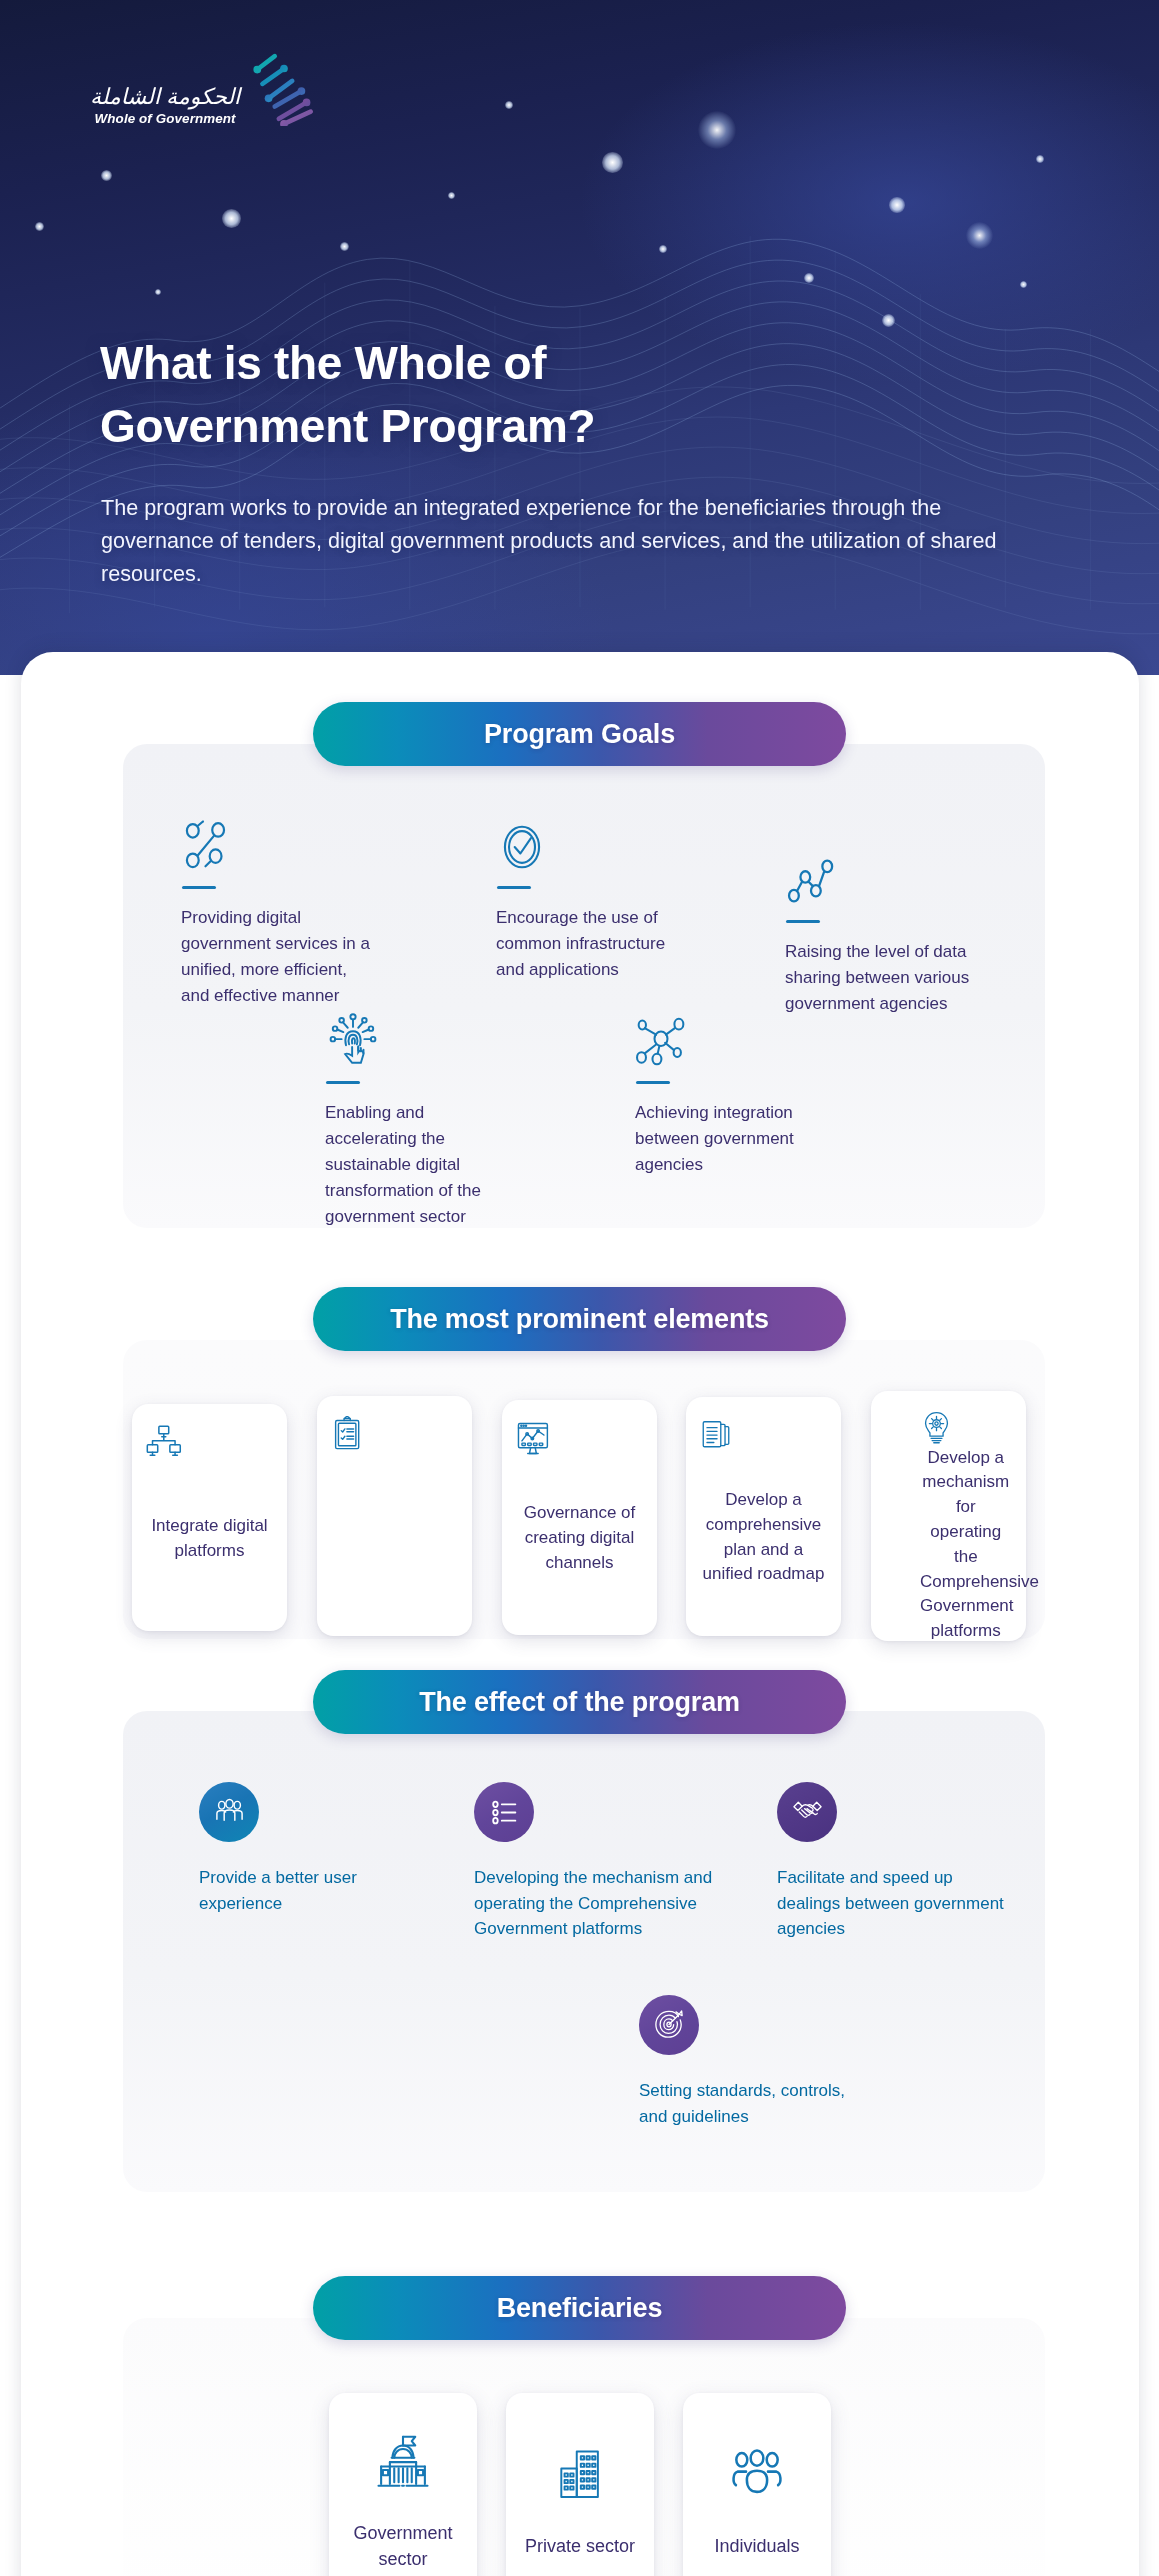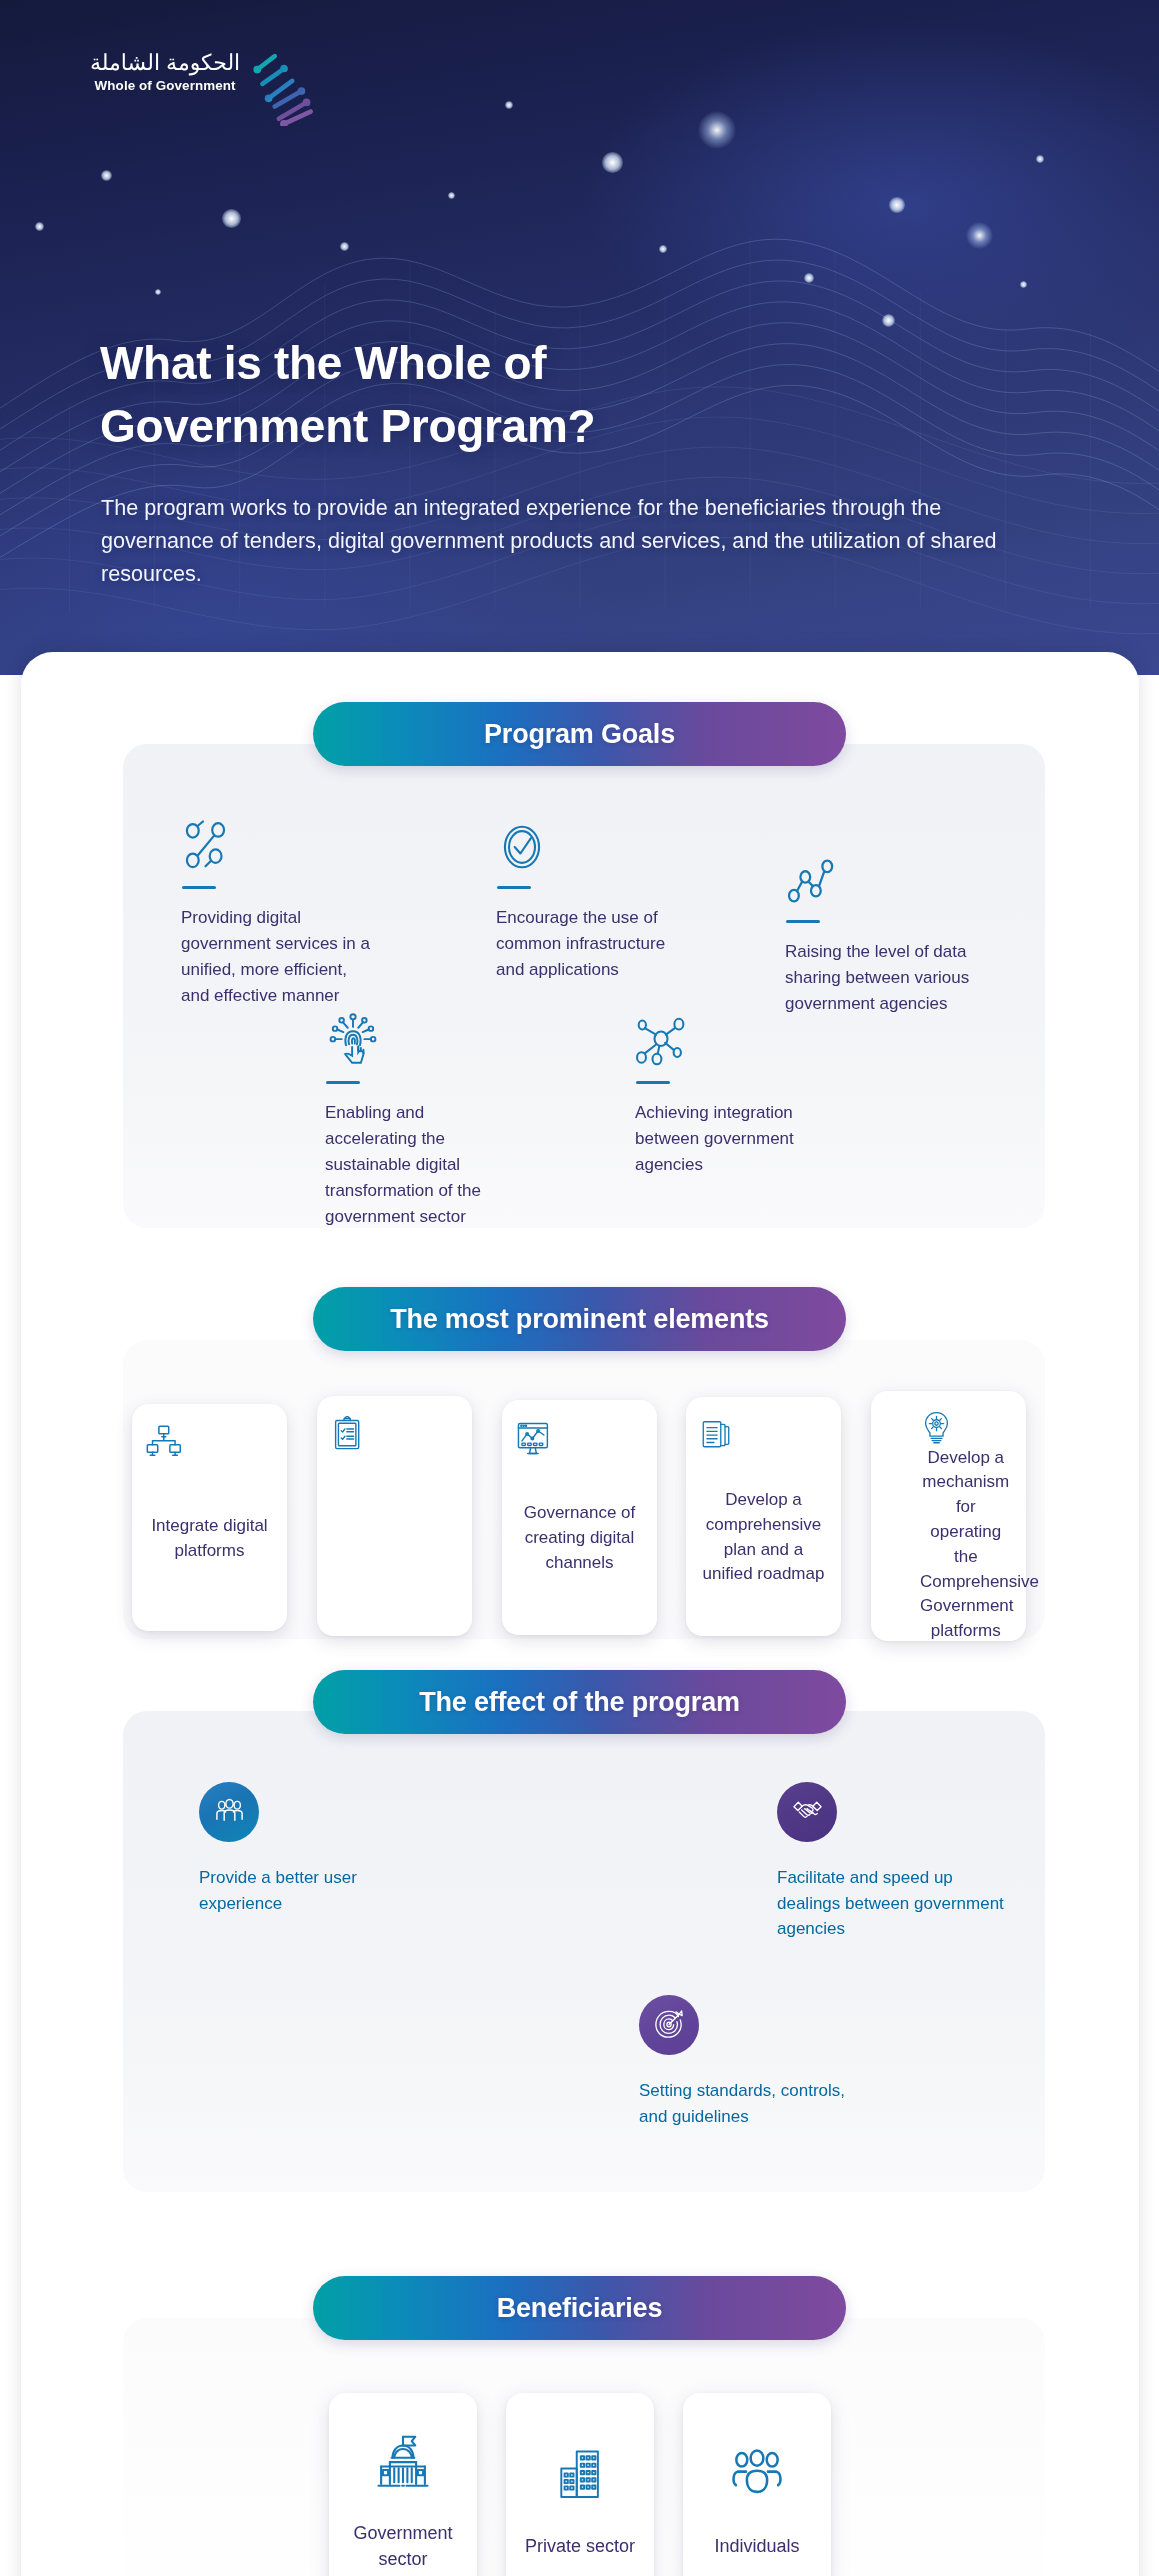--- a/index.html
+++ b/index.html
@@ -50,21 +50,21 @@
   }
   .hero-dot {
     position:absolute; border-radius:50%;
     background: radial-gradient(circle, #ffffff 0%, rgba(220,235,255,.75) 45%, rgba(170,205,255,0) 80%);
   }
 
   
   .logo-block {
     position: absolute;
     left: 90px; top: 49px;
-    display: flex; align-items: flex-start; gap: 11.3px;
+    display: flex; align-items: flex-end; gap: 11.3px; font-style: italic;
   }
   .logo-text { text-align: center; }
   .logo-ar {
     color: #ffffff;
     font-size: 22px;
     letter-spacing: 0.3px;
     direction: rtl;
     line-height: 1.25;
     font-weight: 400;
   }
@@ -515,20 +515,31 @@
         <ellipse cx="32" cy="14" rx="7.5" ry="9"></ellipse>
         <ellipse cx="48" cy="17" rx="6.5" ry="8"></ellipse>
         <path d="M6 46 L6 34 C6 30 9 28 16 28 C20 28 23 29 24 31"></path>
         <path d="M40 31 C41 29 44 28 48 28 C55 28 58 30 58 34 L58 46"></path>
         <path d="M21 48 L21 33 C21 29 25 27 32 27 C39 27 43 29 43 33 L43 48"></path>
       </svg>
     </div>
     <div class="effect-txt">Provide a better user experience</div>
   </div>
 
+  <div class="effect" style="left:474px; top:1782px; width:278px;">
+    <div class="effect-circle c-purple">
+      <svg width="29" height="29" viewBox="0 0 64 64" fill="none" stroke="#ffffff" stroke-width="4" stroke-linecap="round">
+        <ellipse cx="12" cy="14" rx="5" ry="6"></ellipse>
+        <ellipse cx="12" cy="32" rx="5" ry="6"></ellipse>
+        <ellipse cx="12" cy="50" rx="5" ry="6"></ellipse>
+        <path d="M26 14 L56 14 M26 32 L56 32 M26 50 L56 50"></path>
+      </svg>
+    </div>
+    <div class="effect-txt">Developing the mechanism and operating the Comprehensive Government platforms</div>
+  </div>
 
   <div class="effect" style="left:777px; top:1782px; width:232px;">
     <div class="effect-circle c-purple-dark">
       <svg width="31" height="31" viewBox="0 0 64 64" fill="none" stroke="#ffffff" stroke-width="2.8" stroke-linecap="round" stroke-linejoin="round">
         <path d="M4 20 L13 11 L21 19 L12 28 Z"></path>
         <path d="M60 20 L51 11 L43 19 L52 28 Z"></path>
         <path d="M21 19 C24 16 28 15 32 17 L42 23 C44 25 44 28 42 29 C40 30 38 30 36 28 L31 24"></path>
         <path d="M43 19 C40 16 36 15 32 17"></path>
         <path d="M15 31 L24 40 C26 42 29 42 31 40"></path>
         <path d="M20 27 L30 36 C32 38 35 38 37 36"></path>

